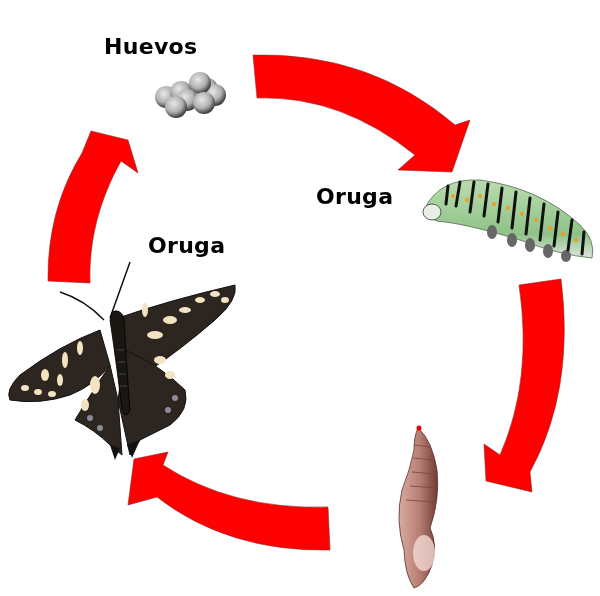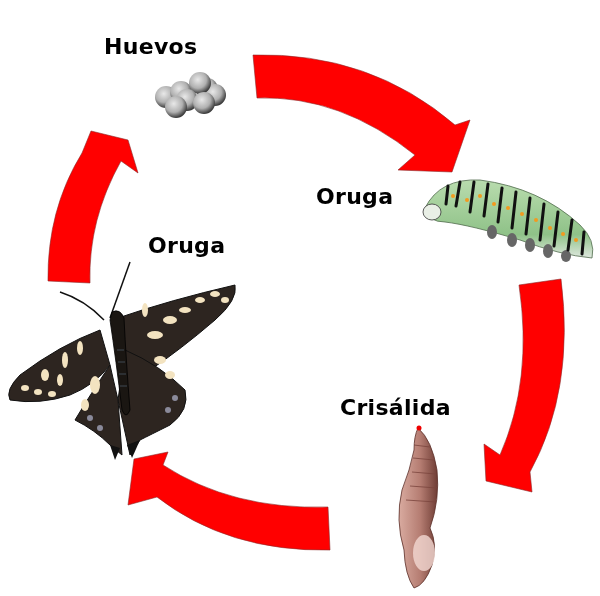--- a/index.html
+++ b/index.html
@@ -146,16 +146,15 @@
         <path d="M119,374 L126,374"></path>
           <path d="M120,386 L127,386"></path>
       </g>
       <path d="M140,440 L132,458 L127,445 Z" fill="#111"></path>
       <path d="M110,445 L115,460 L120,448 Z" fill="#111"></path>
     </g>
   </svg>
 
   <div class="label" style="left:104px; top:34px;">Huevos</div>
   <div class="label" style="left:316px; top:164px;margin-top:20px;">Oruga</div>
-  <div class="label" style="left:340px; top:395px;">Crisálida</div>
   <div class="label" style="left:148px; top:233px;">Oruga</div>
 
 </div>
 
 </body></html>

